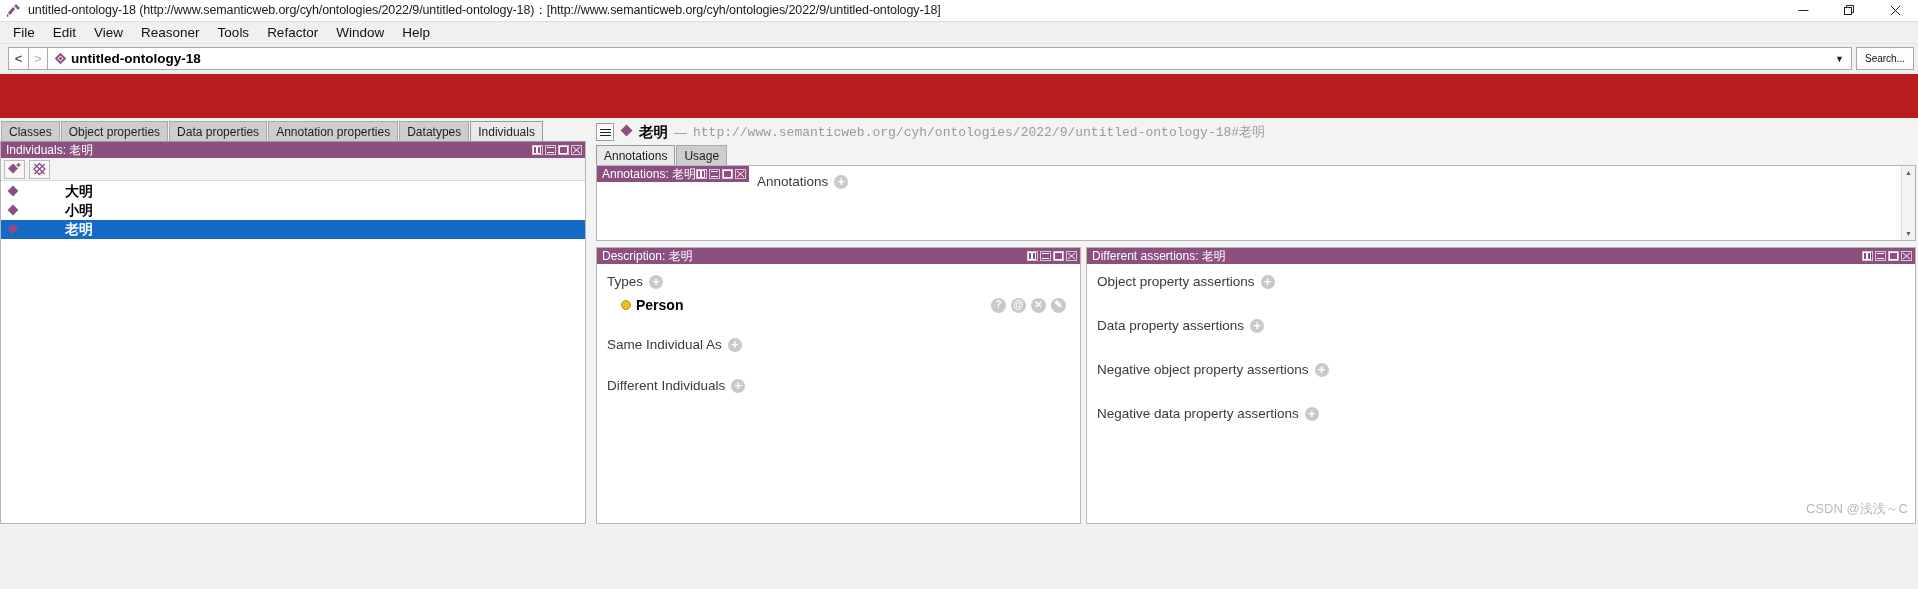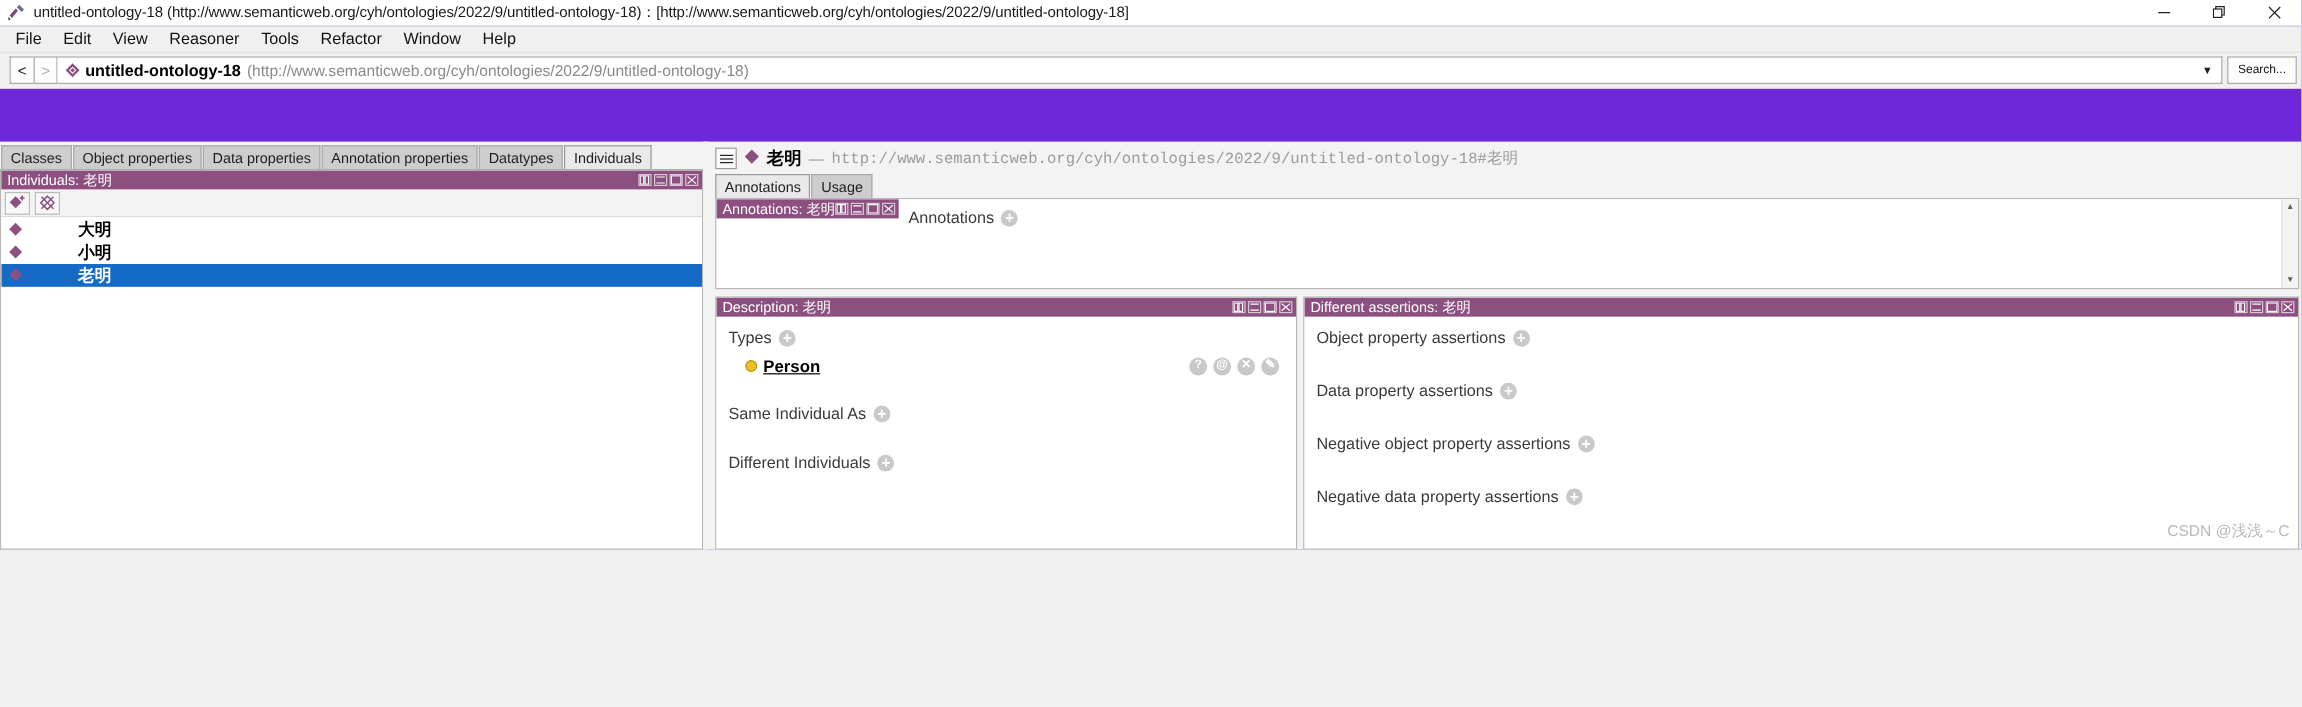--- a/index.html
+++ b/index.html
@@ -6,21 +6,21 @@
   html, body {
     margin: 0; padding: 0;
     width: 1918px; height: 589px;
     overflow: hidden;
     background: #f0f0f0;
     font-family: "Liberation Sans", sans-serif;
     font-size: 13px;
     color: #000;
     -webkit-font-smoothing: antialiased;
   }
-  #app { position: relative; width: 1918px; height: 458px; background: #6d28d9; }
+  #app { position: relative; width: 1918px; height: 524px; background: #b91c1c; }
 
   
   .titlebar {
     height: 22px; background: #ffffff; display: flex; align-items: center;
     border-bottom: 1px solid #dcdcdc; position: relative;
   }
   .titlebar .app-icon {
     width: 18px; height: 16px; margin-left: 5px; margin-right: 5px;
     display: flex; align-items: center; justify-content: center; flex: 0 0 auto;
   }
@@ -178,21 +178,21 @@
   .pbody { flex: 1 1 auto; background: #ffffff; padding: 10px 0 0 10px; overflow: hidden; position: relative; }
   .sec { margin-bottom: 10px; }
   .sec-head { display: flex; align-items: center; gap: 6px; font-size: 13.5px; color: #3a3a3a; }
   .typerow {
     display: flex; align-items: center; margin: 6px 0 0 14px; height: 20px; position: relative;
   }
   .typerow .cls-dot {
     width: 10px; height: 10px; border-radius: 50%;
     background: #eabf26; border: 1px solid #b8901a; margin-right: 5px; flex: 0 0 auto;
   }
-  .typerow .cls-name { font-weight: bold; font-size: 14px; color: #000; text-decoration: underline; }
+  .typerow .cls-name { font-weight: bold; font-size: 14px; color: #000; }
   .rowbtns { position: absolute; right: 14px; display: flex; gap: 5px; align-items: center; }
   .minibtn {
     width: 15px; height: 15px; border-radius: 50%; background: #c9c9c9; color: #fff;
     display: flex; align-items: center; justify-content: center; font-size: 10px;
     font-weight: bold; cursor: default; line-height: 1;
   }
   .assertrow { display: flex; align-items: center; gap: 6px; font-size: 13.5px; color: #3a3a3a; margin-bottom: 29px; }
 
   
   .watermark {
@@ -251,21 +251,20 @@
     <div class="navbtn fwd">&gt;</div>
     <div class="iribox">
       <span class="ent-icon">
         <svg width="13" height="13" viewBox="0 0 13 13">
           <polygon points="6.5,0.7 12.3,6.5 6.5,12.3 0.7,6.5" fill="#8c4f80"></polygon>
           <polygon points="6.5,3.4 9.6,6.5 6.5,9.6 3.4,6.5" fill="#ffffff"></polygon>
           <polygon points="6.5,4.6 8.4,6.5 6.5,8.4 4.6,6.5" fill="#8c4f80"></polygon>
         </svg>
       </span>
       <span class="ent-name">untitled-ontology-18</span>
-      <span class="ent-iri">(http://www.semanticweb.org/cyh/ontologies/2022/9/untitled-ontology-18)</span>
       <span class="caret">▼</span>
     </div>
     <div class="searchbtn">Search...</div>
   </div>
 
 
   <div class="workspace">
 
     <div class="leftpane">
       <div class="subtabs">

